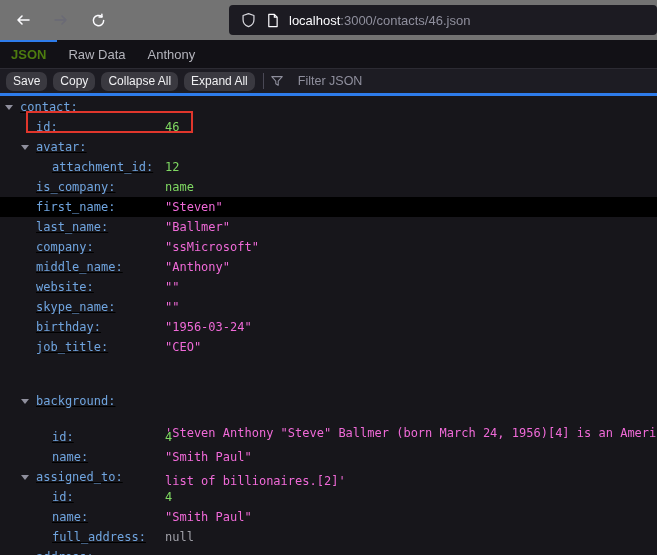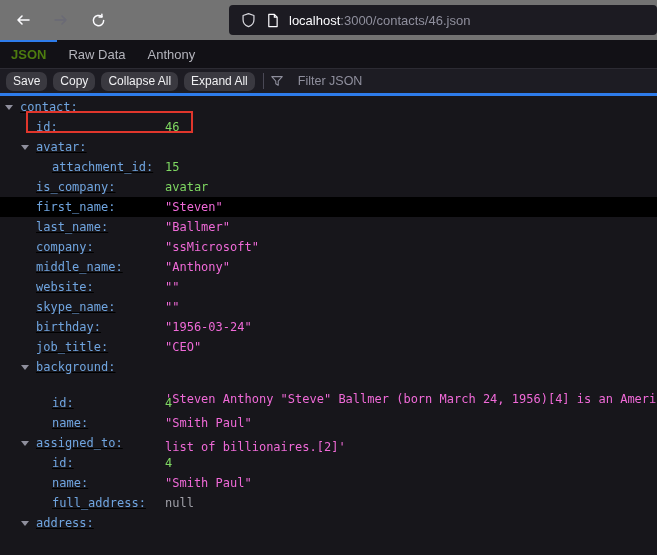--- a/index.html
+++ b/index.html
@@ -43,21 +43,21 @@
                   font-size:12.5px; flex:1; font-family:"Liberation Sans", sans-serif; }
   .filter-input::placeholder { color:#8f8f9d; opacity:1; }
   .accent-line { position:absolute; left:0; top:93px; width:657px; height:3px;
                  background:#2e7ceb; }
 
   
   .content { position:absolute; left:0; top:96px; width:657px; height:506px;
              background:#17161b; font-family:"DejaVu Sans Mono", monospace;
              font-size:12px; padding-top:1px; overflow:hidden;text-decoration:underline; }
   .row { position:relative; height:20px; line-height:20px; width:657px; white-space:nowrap; }
-  .row.tall { height:36px; line-height:16px; padding-top:2px; }
+  .row.tall { height:36px; line-height:16px; padding-top:2px;margin-top:34px; }
   .row.selected { background:#000000; }
   .twisty { position:absolute; top:8px; width:0; height:0;
             border-left:4px solid transparent; border-right:4px solid transparent;
             border-top:5px solid #8f8f9d; }
   .lvl1 > .twisty { left:5px; }
   .lvl2 > .twisty { left:21px; }
   .lvl1 > .key { margin-left:20px; }
   .lvl2 > .key { margin-left:36px; }
   .lvl3 > .key { margin-left:52px; }
   .key { color:#70a5e0; }
@@ -141,26 +141,26 @@
     <span class="val num">46</span>
   </div>
 
   <div class="row lvl2">
     <span class="twisty"></span>
     <span class="key">avatar:</span>
   </div>
 
   <div class="row lvl3">
     <span class="key">attachment_id:</span>
-    <span class="val num">15</span>
+    <span class="val num">12</span>
   </div>
 
   <div class="row lvl2">
     <span class="key">is_company:</span>
-    <span class="val bool">avatar</span>
+    <span class="val bool">name</span>
   </div>
 
   <div class="row lvl2 selected">
     <span class="key">first_name:</span>
     <span class="val str">"Steven"</span>
   </div>
 
   <div class="row lvl2">
     <span class="key">last_name:</span>
     <span class="val str">"Ballmer"</span>

